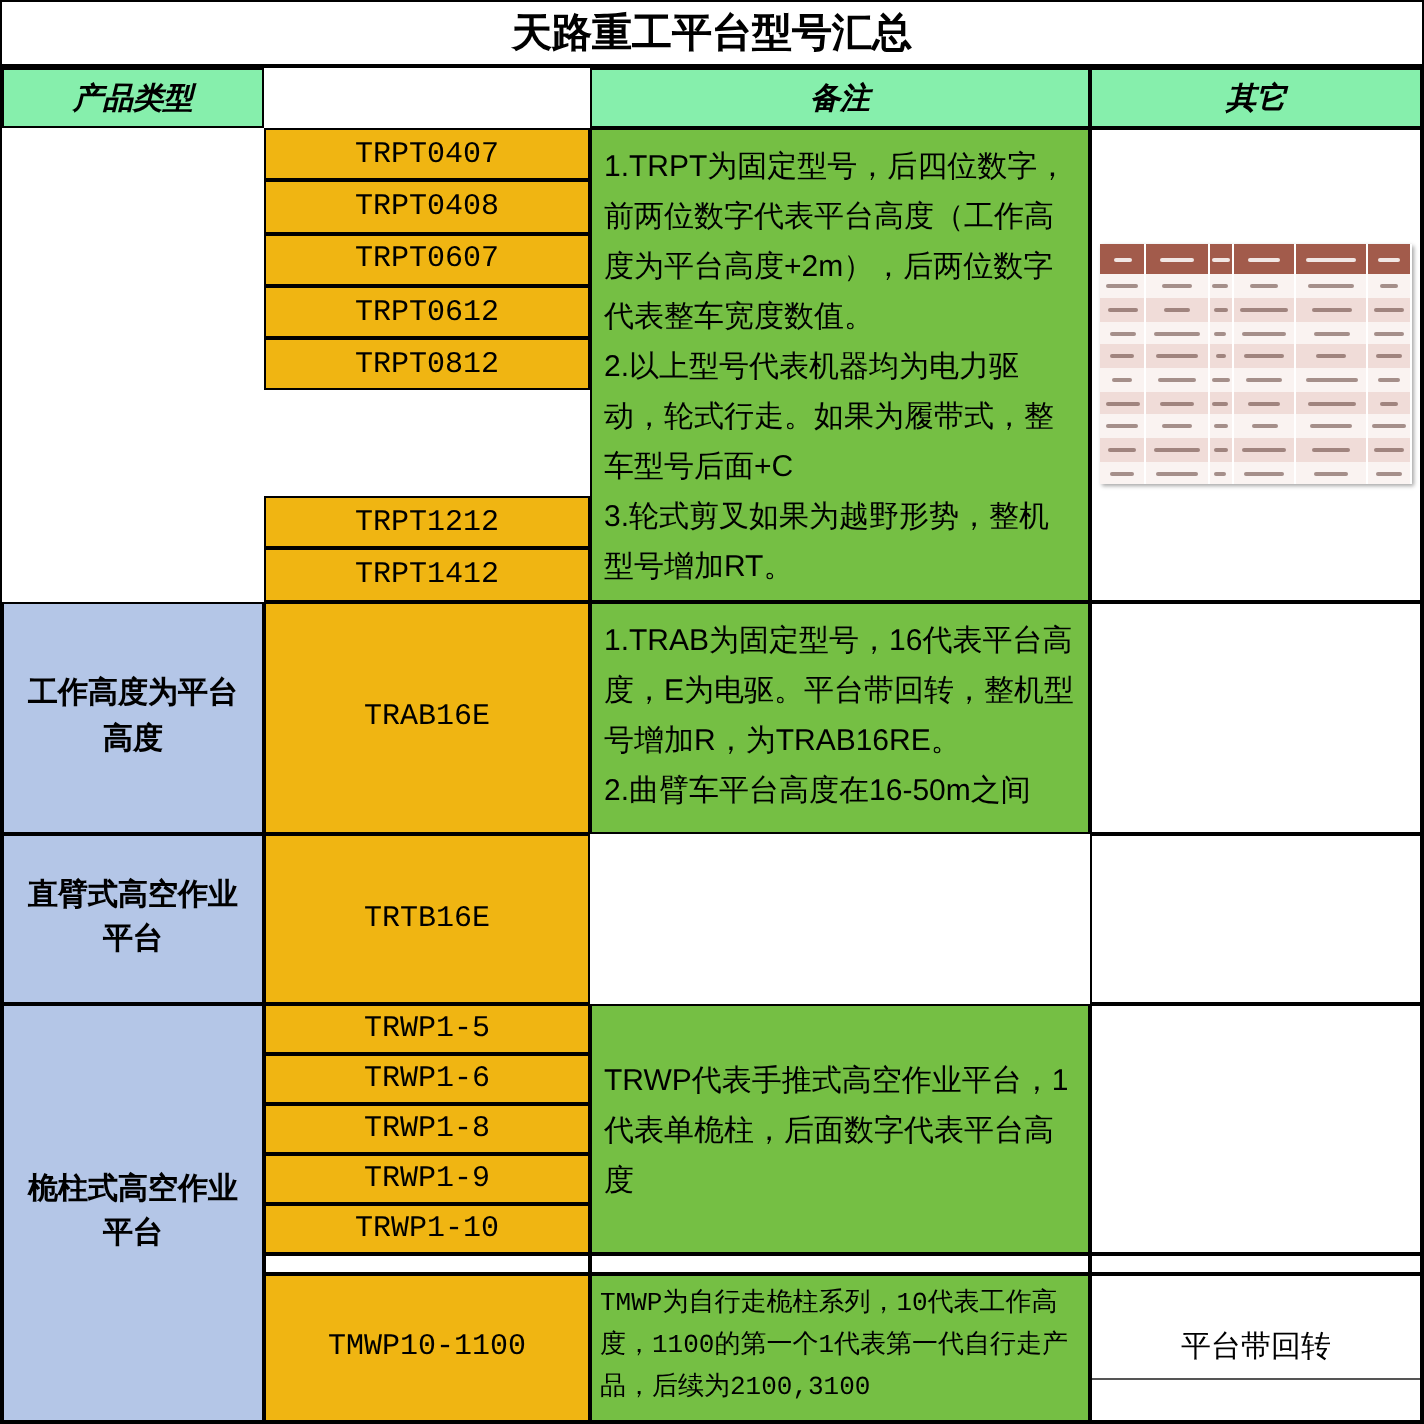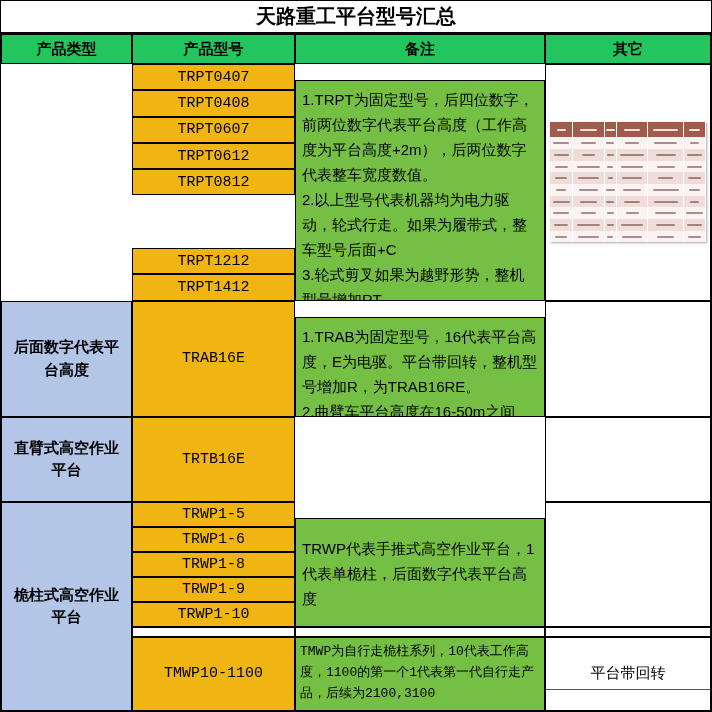--- a/index.html
+++ b/index.html
@@ -18,28 +18,28 @@
     flex:none;height:33px;border-bottom:2px solid var(--c-border);
     display:flex;align-items:center;justify-content:center;
     font-size:20px;font-weight:bold;color:#000;background:#fff;
   }
   .grid{
     flex:1;display:grid;
     grid-template-columns:131px 163px 250px 166px;
     grid-template-rows:30px repeat(9,26.3px) 116px 85px repeat(5,25px) 10px auto;
   }
   .cell{border:1px solid var(--c-border);overflow:hidden;}
-  .hdr{background:#22c55e;display:flex;align-items:center;justify-content:center;
-       font-size:15px;font-weight:bold;}
+  .hdr{background:#86efac;display:flex;align-items:center;justify-content:center;
+       font-size:15px;font-weight:bold;font-style:italic;}
   .type{background:var(--c-blue);display:flex;align-items:center;justify-content:center;
         text-align:center;font-size:15px;font-weight:bold;padding:2px 6px;line-height:1.5;}
   .model{background:var(--c-gold);display:flex;align-items:center;justify-content:center;
          font-family:"Liberation Mono","DejaVu Sans Mono",monospace;font-size:15px;}
   .note{background:var(--c-green);font-size:15px;line-height:25px;
-        padding:6px 5px 4px 6px;white-space:pre-line;margin-top:16px;}
+        padding:6px 5px 4px 6px;white-space:pre-line;}
   .note.centered{display:flex;align-items:center;}
   .note-mono{background:var(--c-green);font-family:"Liberation Mono","DejaVu Sans Mono",monospace;
         font-size:13px;line-height:21px;padding:3px 4px;white-space:pre-line;}
   .other{background:#fff;}
   .other-center{display:flex;align-items:center;justify-content:center;
         font-size:15px;position:relative;}
   .other-img-host{display:flex;align-items:center;justify-content:center;}
   .spacer{background:#fff;}
   
   .spec-table{width:156px;height:120px;background:#fff;box-shadow:1px 1px 2px rgba(0,0,0,.35);
@@ -52,21 +52,20 @@
 </head>
 <body>
 
 <div class="sheet">
 
   <div class="title-cell">天路重工平台型号汇总</div>
 
   <div class="grid">
 
     <div class="cell hdr" style="grid-row:1;grid-column:1">产品类型</div>
-    <div class="cell hdr" style="grid-row:1;grid-column:2">产品型号</div>
     <div class="cell hdr" style="grid-row:1;grid-column:4">其它</div>
     <div class="cell hdr" style="grid-row:1;grid-column:3">备注</div>
 
     <div class="cell model" style="grid-row:2;grid-column:2">TRPT0407</div>
     <div class="cell model" style="grid-row:3;grid-column:2">TRPT0408</div>
     <div class="cell model" style="grid-row:4;grid-column:2">TRPT0607</div>
     <div class="cell model" style="grid-row:5;grid-column:2">TRPT0612</div>
     <div class="cell model" style="grid-row:6;grid-column:2">TRPT0812</div>
     <div class="cell model" style="grid-row:9;grid-column:2">TRPT1212</div>
     <div class="cell model" style="grid-row:10;grid-column:2">TRPT1412</div>
@@ -271,21 +270,21 @@
             <div class="spec-td" style="width: 23%;">
               <div class="spec-bar" style="width: 47%; background: rgba(95, 60, 52, 0.55);"></div>
             </div>
             <div class="spec-td" style="width: 14%;">
               <div class="spec-bar" style="width: 64%; background: rgba(95, 60, 52, 0.55);"></div>
             </div>
           </div>
         </div>
     </div>
 
-    <div class="cell type" style="grid-row:11;grid-column:1">后面数字代表平台高度</div>
+    <div class="cell type" style="grid-row:11;grid-column:1">工作高度为平台高度</div>
     <div class="cell model" style="grid-row:11;grid-column:2">TRAB16E</div>
     <div class="cell note" style="grid-row:11;grid-column:3">1.TRAB为固定型号，16代表平台高度，E为电驱。平台带回转，整机型号增加R，为TRAB16RE。
 2.曲臂车平台高度在16-50m之间</div>
     <div class="cell other" style="grid-row:11;grid-column:4"></div>
 
     <div class="cell type" style="grid-row:12;grid-column:1">直臂式高空作业平台</div>
     <div class="cell model" style="grid-row:12;grid-column:2">TRTB16E</div>
     <div class="cell other" style="grid-row:12;grid-column:4"></div>
 
     <div class="cell type" style="grid-row:13 / span 7;grid-column:1">桅柱式高空作业平台</div>

